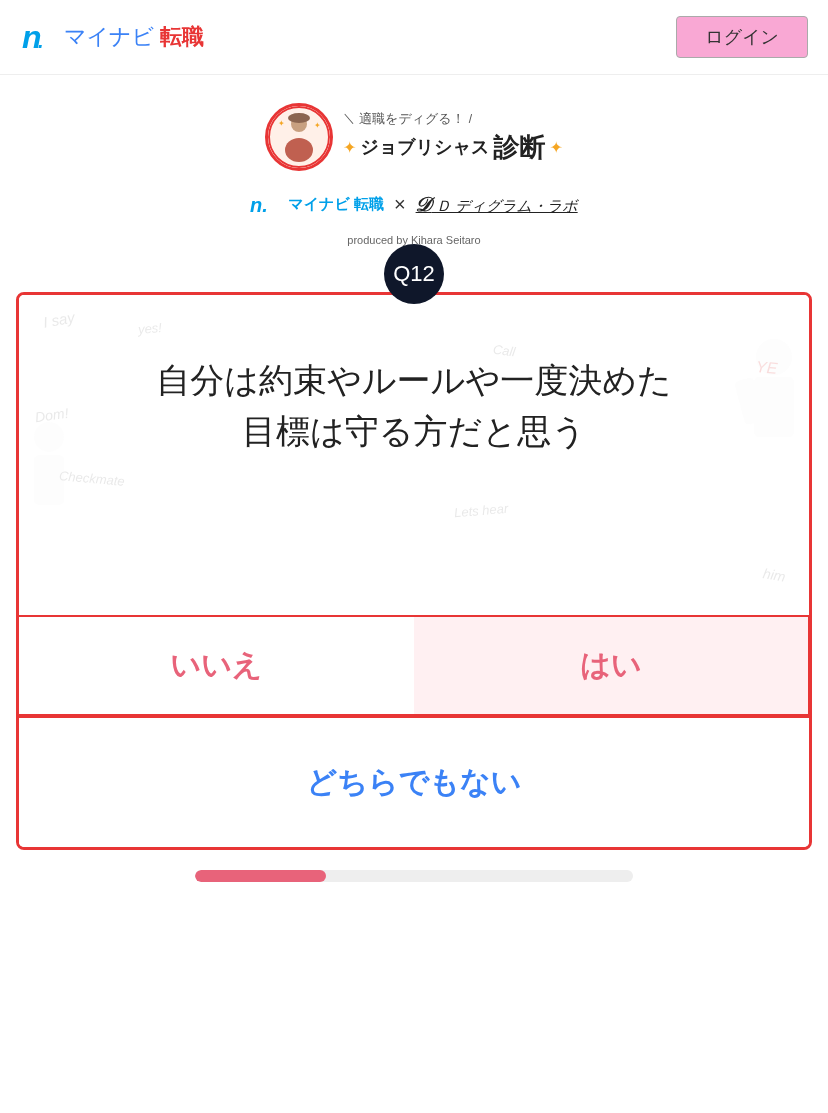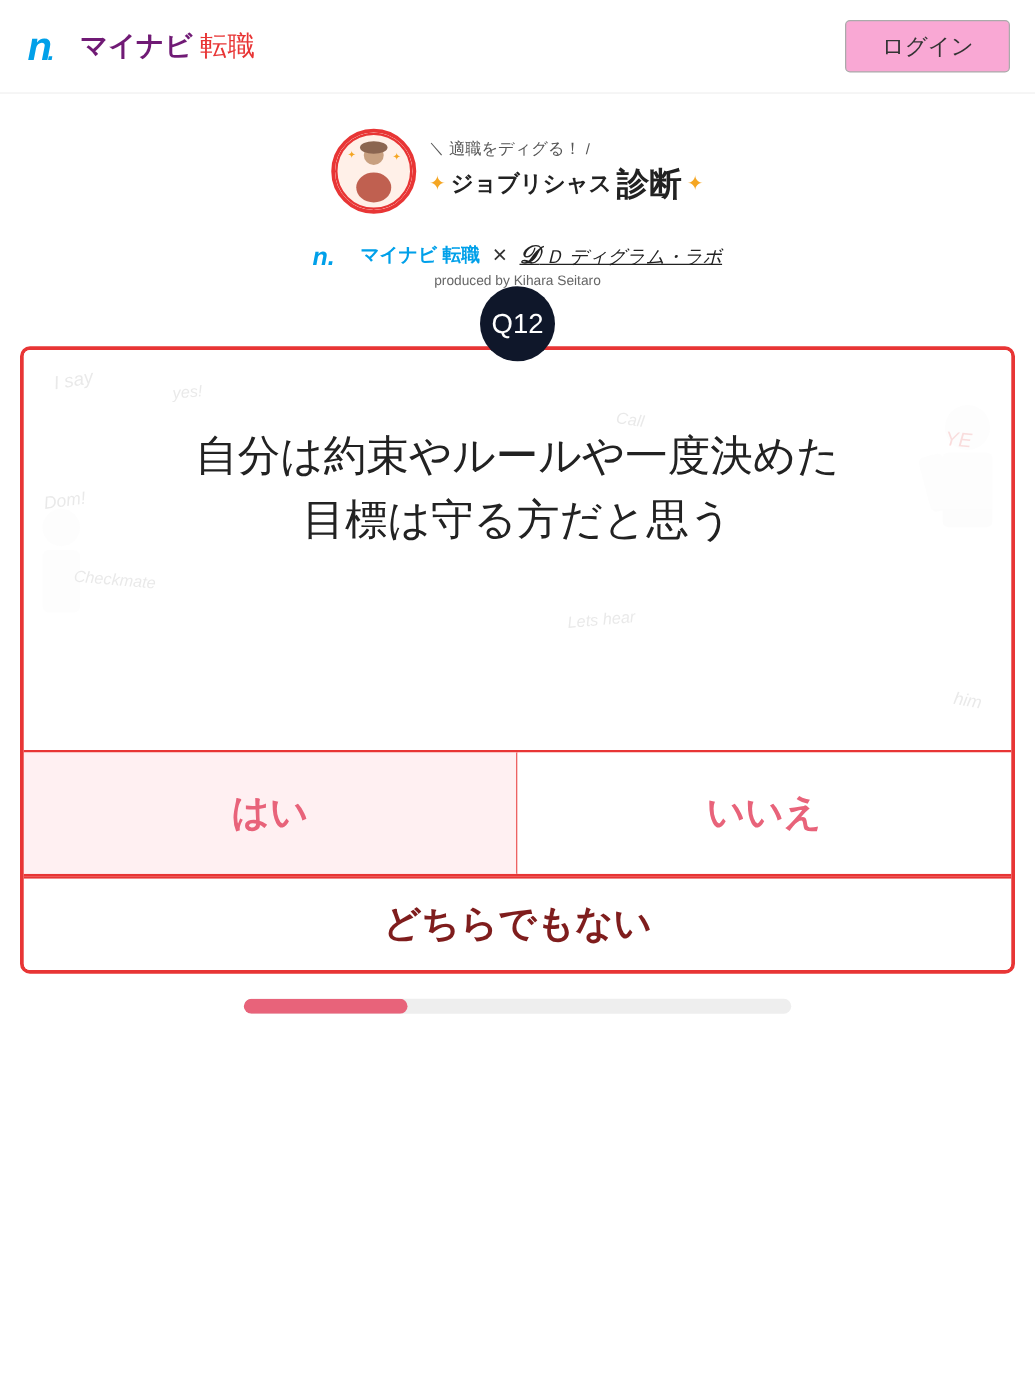--- a/index.html
+++ b/index.html
@@ -162,25 +162,25 @@
     .answer-btn.hai {
       color: #e8637a;
       background: #fff0f2;
       border-right: 1px solid #e83535;
     }
     .answer-btn.iie {
       color: #e8637a;
       background: #fff;
     }
     .answer-btn.dochira {
-      color: #7f1d1d;
+      color: #3b82f6;
       background: #fff;
       width: 100%;
       font-size: 30px;
-      padding: 16px 10px;
+      padding: 44px 10px;
       border-top: none;
     }
 
     
     .footer-area {
       padding: 20px 16px 16px;
       background: #fff;
     }
     .progress-text {
       text-align: center;
@@ -211,22 +211,22 @@
 </head>
 <body>
 
 <header class="header">
   <div class="logo-area">
 
     <svg width="38" height="38" viewBox="0 0 38 38">
       <text x="2" y="30" font-size="32" fill="#00a0e9" font-style="italic" font-weight="bold" font-family="Arial">n</text>
       <text x="18" y="30" font-size="20" fill="#00a0e9" font-style="italic" font-weight="bold" font-family="Arial">.</text>
     </svg>
-    <span style="font-size:22px;font-weight:bold;color:#701a75;">マイナビ</span>
-    <span style="font-size:22px;font-weight:normal;color:#e83535;">転職</span>
+    <span style="font-size:22px;font-weight:normal;color:#3b82f6;">マイナビ</span>
+    <span style="font-size:22px;font-weight:bold;color:#e83535;">転職</span>
   </div>
   <button class="login-btn">ログイン</button>
 </header>
 
 <section class="brand-section">
   <div class="jobrich-badge">
 
     <div class="badge-icon">
       <svg width="62" height="62" viewBox="0 0 62 62">
         <circle cx="31" cy="31" r="30" fill="#fff0e8" stroke="#e83535" stroke-width="2"></circle>
@@ -261,21 +261,21 @@
       <text x="0" y="18" font-size="20" fill="#00a0e9" font-style="italic" font-weight="bold" font-family="Arial">n.</text>
     </svg>
     <span style="font-size:15px;font-weight:bold;color:#00a0e9;">マイナビ 転職</span>
     <span style="font-size:20px;color:#333;">×</span>
 
     <span style="font-size:16px;color:#222;font-style:italic;text-decoration:underline;">
       <span style="font-size:20px;font-style:italic;font-weight:bold;">𝒟</span>
       <span style="font-size:15px;color:#222;">Ｄ ディグラム・ラボ</span>
     </span>
   </div>
-  <div style="font-size:11px;color:#666;margin-top:3px;">produced by Kihara Seitaro</div>
+  <div style="font-size:11px;color:#666;margin-top:18px;">produced by Kihara Seitaro</div>
 </section>
 
 <div class="quiz-wrapper">
   <div class="q-badge">Q12</div>
   <div class="quiz-section">
     <div class="quiz-background">
 
       <div class="quiz-bg-deco">
         <span class="deco-text" style="top:5%;left:3%;transform:rotate(-10deg);font-size:15px;">I say</span>
         <span class="deco-text" style="top:8%;left:15%;transform:rotate(-5deg);font-size:13px;">yes!</span>
@@ -300,22 +300,22 @@
 
       <div class="quiz-question-text">
         <span>自分は約束やルールや一度決めた</span>
         <br>
         <span>目標は守る方だと思う</span>
       </div>
     </div>
 
     <div class="answer-grid">
       <div class="answer-row-top">
+        <button class="answer-btn iie">いいえ</button>
         <button class="answer-btn hai">はい</button>
-        <button class="answer-btn iie">いいえ</button>
       </div>
       <div style="border-top:2px solid #e83535;">
         <button class="answer-btn dochira">どちらでもない</button>
       </div>
     </div>
   </div>
 </div>
 
 <div class="footer-area">
   <div class="progress-bar-bg">

